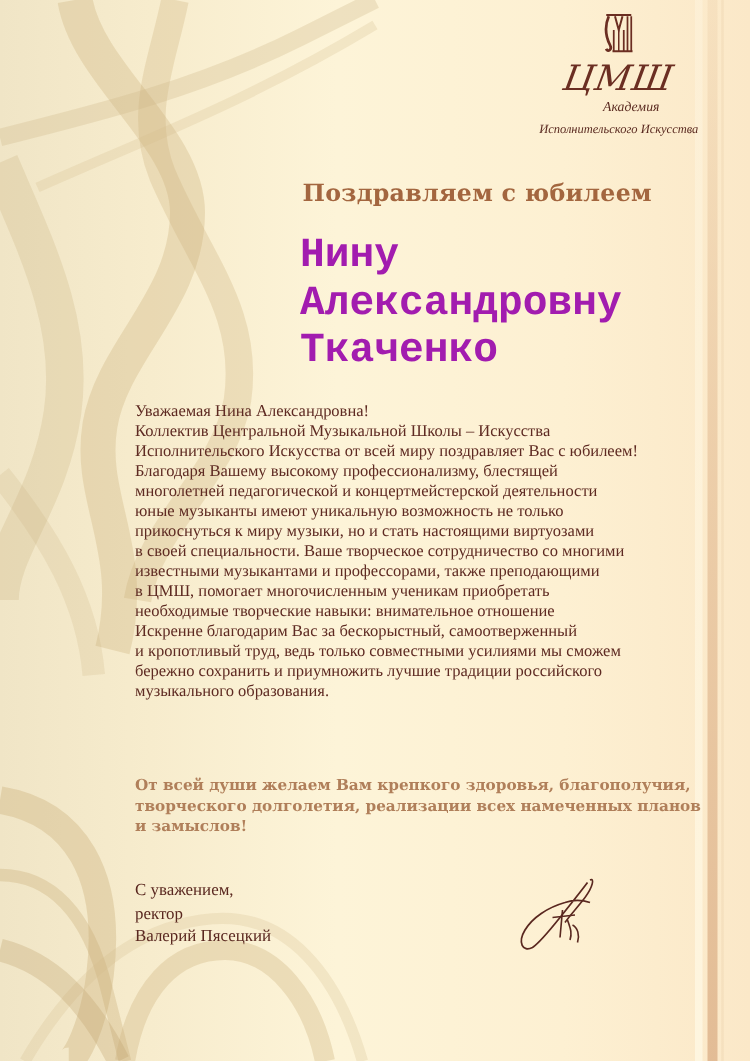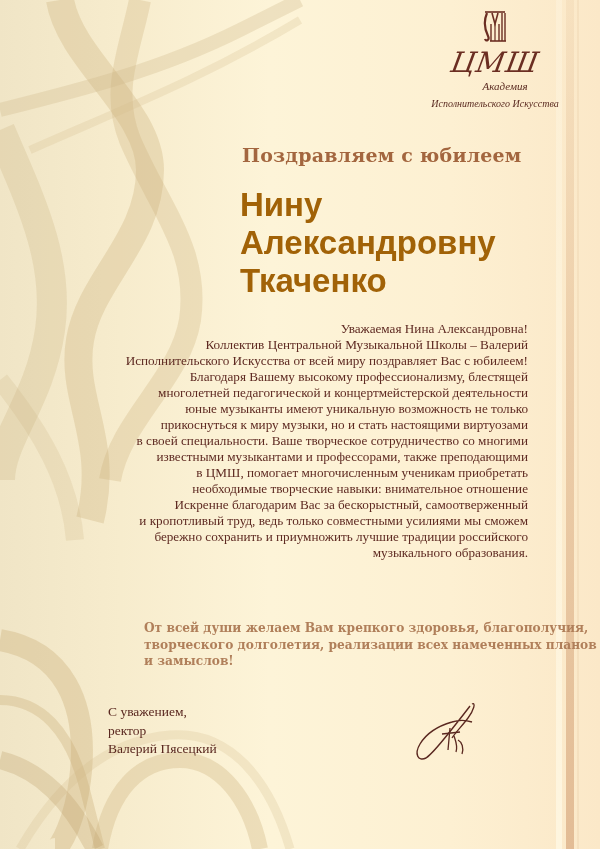--- a/index.html
+++ b/index.html
@@ -91,49 +91,48 @@
       font-weight: bold;
       font-size: 19px;
       color: #a3663f;
       letter-spacing: 0.2px;
       white-space: nowrap;
       text-align: right;
     }
     .honoree {
       position: absolute;
       left: 240px; top: 186px;
-      font-family: Liberation Sans, sans-serif;
+      font-family: Liberation Mono, monospace;
       font-weight: bold;
       font-size: 33px;
       line-height: 38px;
-      color: #a16207;
+      color: #a21caf;
     }
     .honoree div { white-space: nowrap; }
 
     
     .letter-body {
       position: absolute;
       left: 108px; top: 321px;
       width: 420px;
       font-family: "Liberation Serif", serif;
       font-size: 13.2px;
       line-height: 16px;
       color: #5e2a22;
     }
-    .letter-body div { white-space: nowrap; text-align: right; }
+    .letter-body div { white-space: nowrap; }
 
     .wishes {
       position: absolute;
       left: 108px; top: 620px;
       font-family: "DejaVu Serif", serif;
       font-weight: bold;
       font-size: 12.2px;
       line-height: 16.5px;
       color: #b07f5a;
-      margin-left: 36px;
     }
     .wishes div { white-space: nowrap; }
 
     .signoff {
       position: absolute;
       left: 108px; top: 703px;
       font-family: "Liberation Serif", serif;
       font-size: 13.5px;
       line-height: 18.5px;
       color: #5a2820;
@@ -188,21 +187,21 @@
 
   <div class="greeting-title">Поздравляем с юбилеем</div>
   <div class="honoree">
     <div>Нину</div>
     <div>Александровну</div>
     <div>Ткаченко</div>
   </div>
 
   <div class="letter-body">
     <div>Уважаемая Нина Александровна!</div>
-    <div>Коллектив Центральной Музыкальной Школы – Валерий</div>
+    <div>Коллектив Центральной Музыкальной Школы – Искусства</div>
     <div>Исполнительского Искусства от всей миру поздравляет Вас с юбилеем!</div>
     <div>Благодаря Вашему высокому профессионализму, блестящей</div>
     <div>многолетней педагогической и концертмейстерской деятельности</div>
     <div>юные музыканты имеют уникальную возможность не только</div>
     <div>прикоснуться к миру музыки, но и стать настоящими виртуозами</div>
     <div>в своей специальности. Ваше творческое сотрудничество со многими</div>
     <div>известными музыкантами и профессорами, также преподающими</div>
     <div>в ЦМШ, помогает многочисленным ученикам приобретать</div>
     <div>необходимые творческие навыки: внимательное отношение</div>
     <div>Искренне благодарим Вас за бескорыстный, самоотверженный</div>

